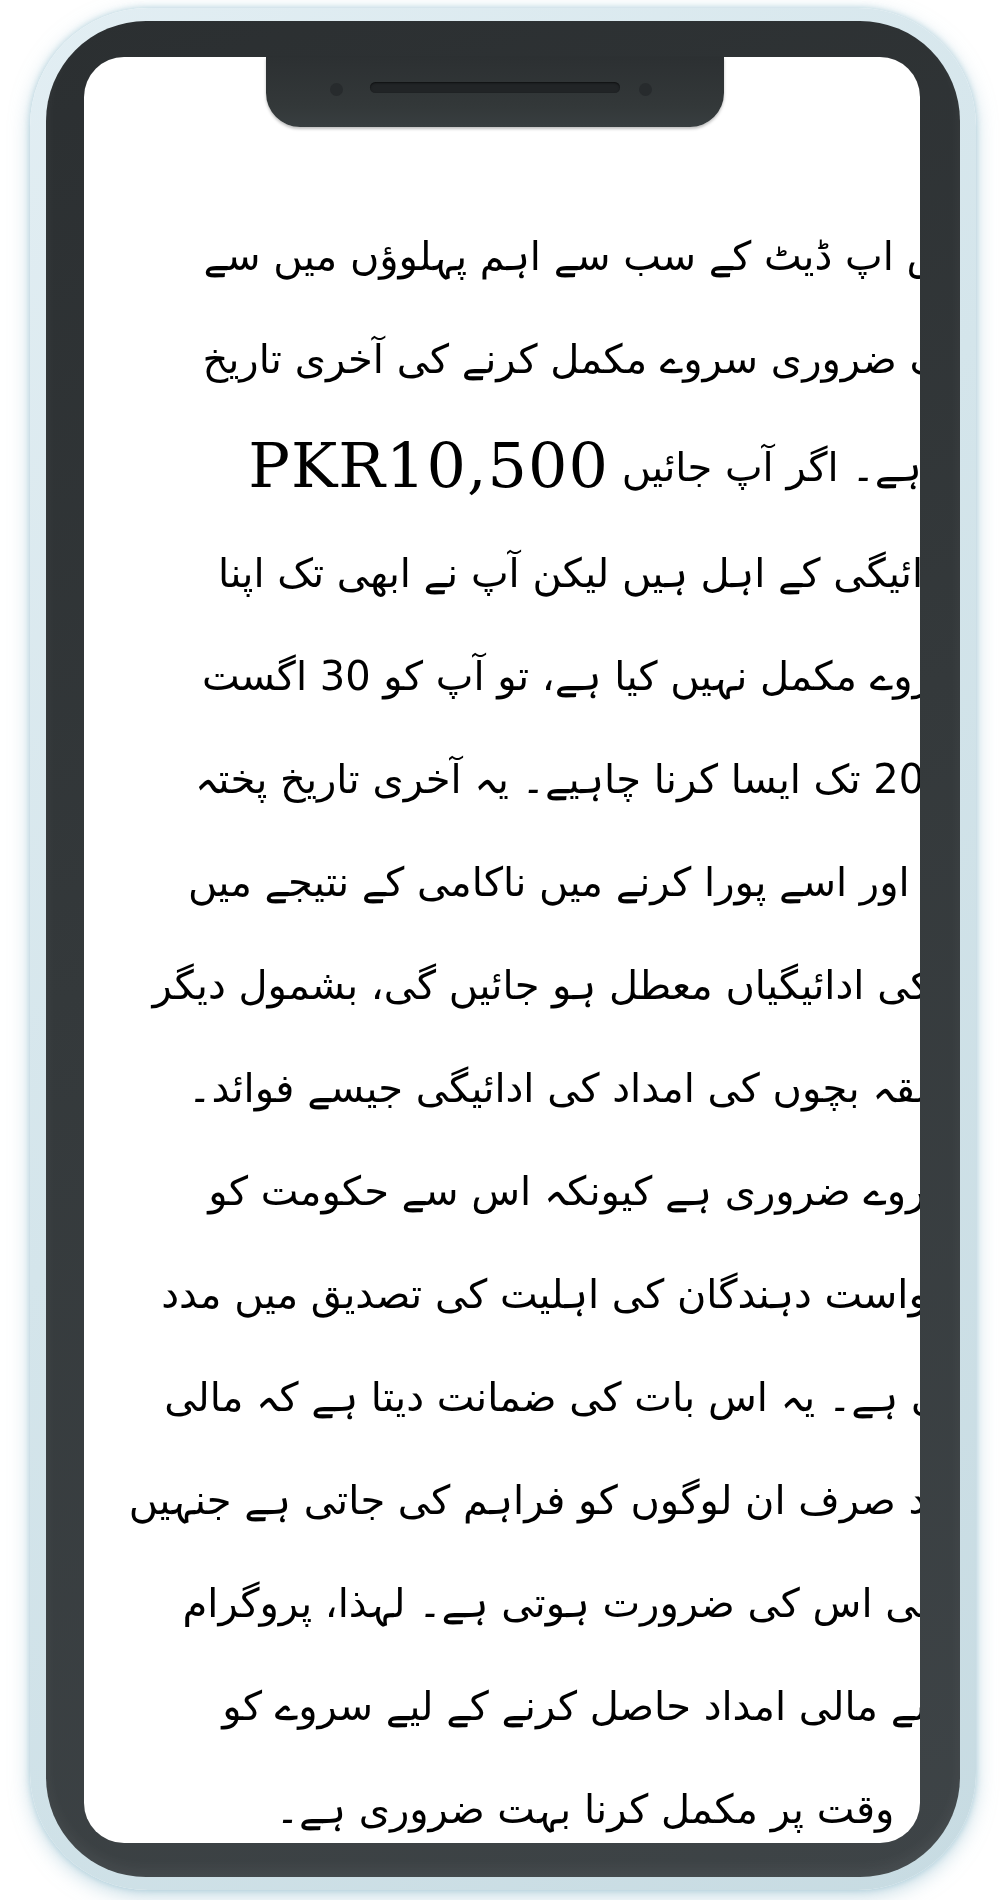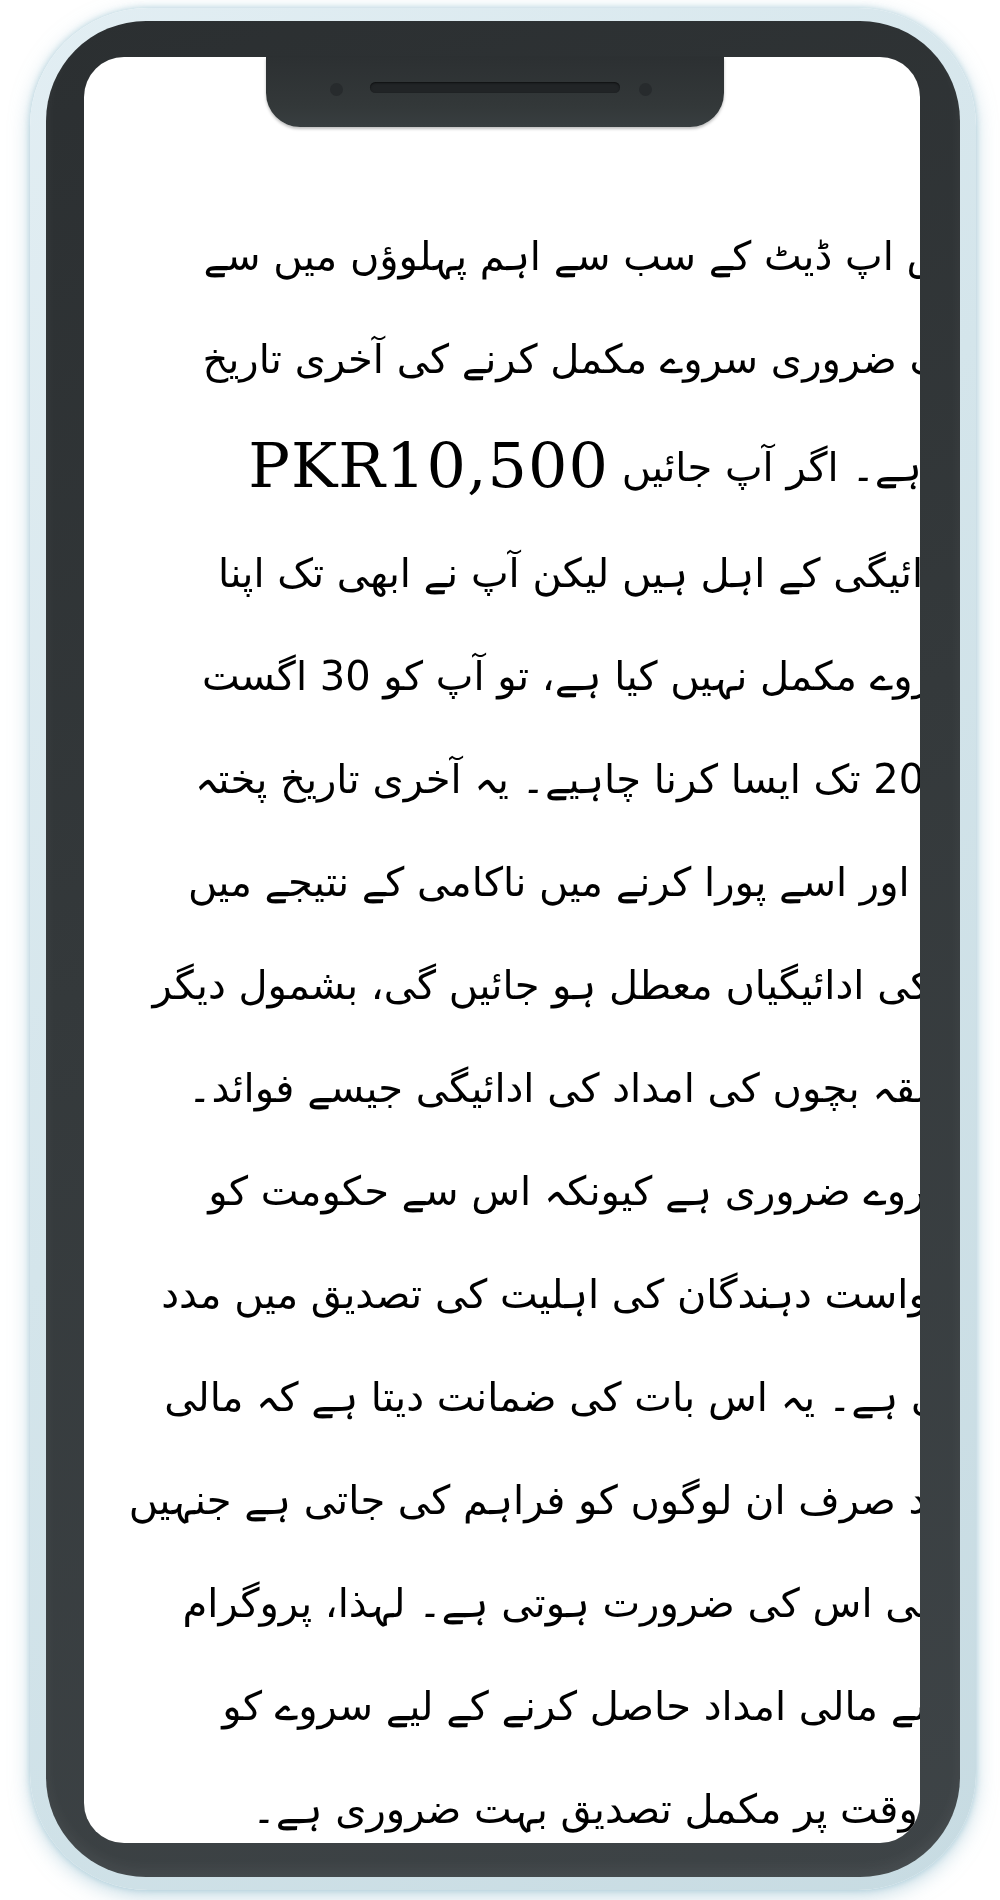--- a/index.html
+++ b/index.html
@@ -122,21 +122,21 @@
       <div class="line">2024 تک ایسا کرنا چاہیے۔ یہ آخری تاریخ پختہ</div>
       <div class="line">ہے، اور اسے پورا کرنے میں ناکامی کے نتیجے میں</div>
       <div class="line">آپ کی ادائیگیاں معطل ہو جائیں گی، بشمول دیگر</div>
       <div class="line">متعلقہ بچوں کی امداد کی ادائیگی جیسے فوائد۔</div>
       <div class="line">سروے ضروری ہے کیونکہ اس سے حکومت کو</div>
       <div class="line">درخواست دہندگان کی اہلیت کی تصدیق میں مدد</div>
       <div class="line">ملتی ہے۔ یہ اس بات کی ضمانت دیتا ہے کہ مالی</div>
       <div class="line">امداد صرف ان لوگوں کو فراہم کی جاتی ہے جنہیں</div>
       <div class="line">واقعی اس کی ضرورت ہوتی ہے۔ لہذا، پروگرام</div>
       <div class="line">سے مالی امداد حاصل کرنے کے لیے سروے کو</div>
-      <div class="line">وقت پر مکمل تصدیق بہت ضروری ہے۔</div>
+      <div class="line">وقت پر مکمل کرنا بہت ضروری ہے۔</div>
     </div>
   </div>
 
   <div class="notch">
     <div class="camera-dot left"></div>
     <div class="speaker"></div>
     <div class="camera-dot right"></div>
   </div>
 
 </div>

